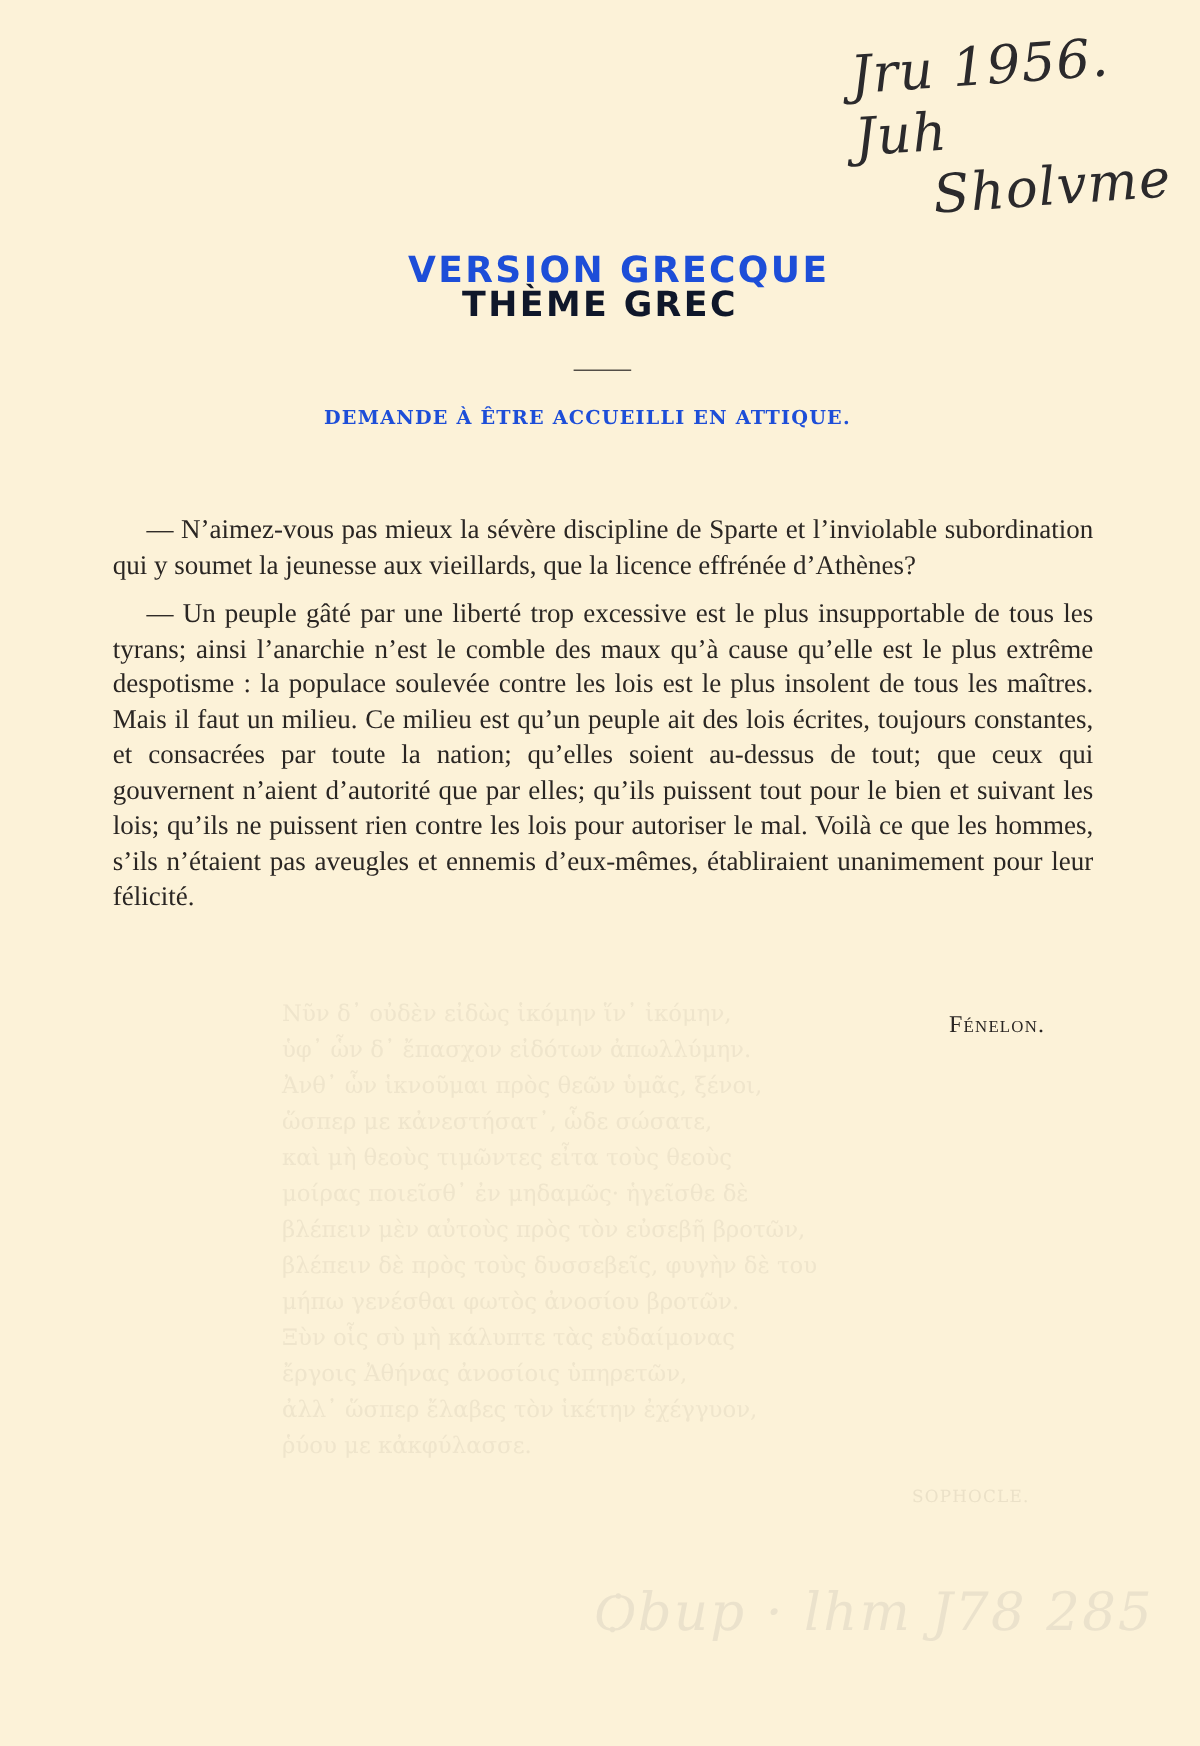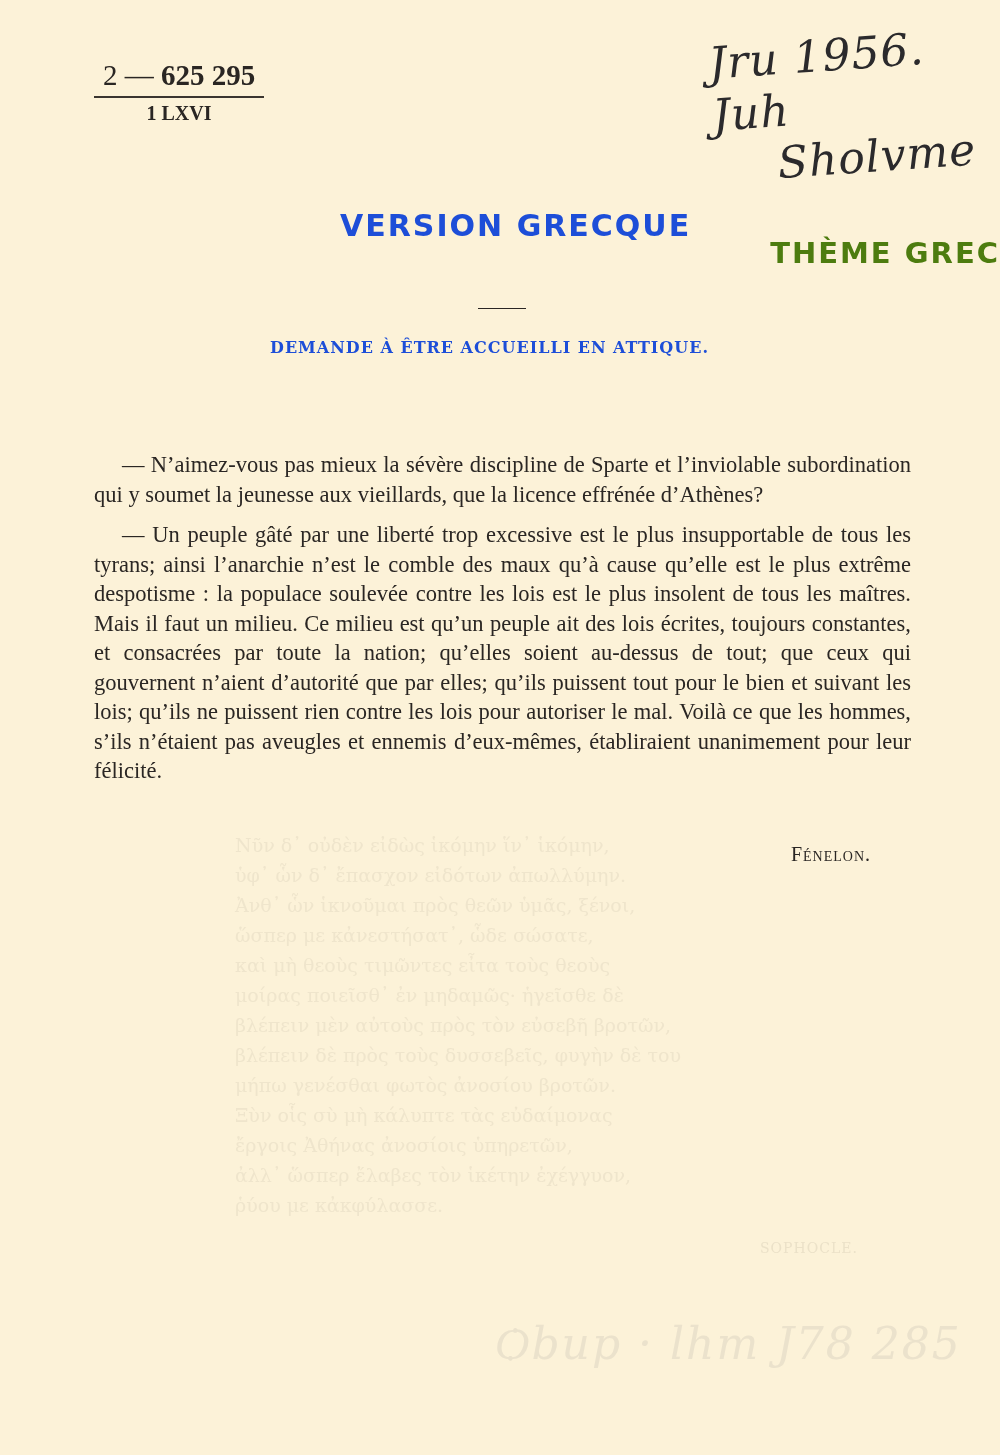--- a/index.html
+++ b/index.html
@@ -29,36 +29,36 @@
 
     .handwriting {
       position: absolute; left: 712px; top: 28px; width: 280px;
       font-family: "DejaVu Serif", serif; font-style: italic; color: #2b2a2c;
       font-size: 44px; line-height: 52px; transform: rotate(-4deg);
       letter-spacing: 1px;
     }
     .handwriting .l2 { padding-left: 62px; display: block; }
 
     .title {
-      position: absolute; left: 0; right: 0; top: 236px; text-align: right;
+      position: absolute; left: 0; right: 0; top: 236px; text-align: center;
       font-family: "DejaVu Sans", sans-serif; font-weight: bold; font-size: 29px;
-      letter-spacing: 2px; color: #4d7c0f;
+      letter-spacing: 2px; color: #0f172a;
     }
     .title-rule { position: absolute; left: 478px; top: 308px; width: 48px; border-top: 1.5px solid #2a2623; }
 
     .subtitle {
       position: absolute; left: 0; right: 0; top: 378px; text-align: center;
       font-family: "Liberation Serif", serif; font-size: 18px; letter-spacing: 1.5px;
       font-variant: small-caps; color: #2a2623;
     }
 
     .body {
       position: absolute; left: 94px; top: 426px; width: 817px;
       font-family: "Liberation Serif", serif; font-size: 22.5px; line-height: 29.5px;
-      text-align: justify; color: #2a2623; margin-top: 24px;
+      text-align: justify; color: #2a2623;
     }
     .body p { margin: 0 0 11px 0; text-indent: 28px; }
 
     .author {
       position: absolute; right: 129px; top: 843px;
       font-family: "Liberation Serif", serif; font-size: 20px; letter-spacing: 1px;
       font-variant: small-caps;
     }
 
     .footer-code {
@@ -84,25 +84,20 @@
     <div>βλέπειν δὲ πρὸς τοὺς δυσσεβεῖς, φυγὴν δὲ του</div>
     <div>μήπω γενέσθαι φωτὸς ἀνοσίου βροτῶν.</div>
     <div>Ξὺν οἷς σὺ μὴ κάλυπτε τὰς εὐδαίμονας</div>
     <div>ἔργοις Ἀθήνας ἀνοσίοις ὑπηρετῶν,</div>
     <div>ἀλλ᾽ ὥσπερ ἔλαβες τὸν ἱκέτην ἐχέγγυον,</div>
     <div>ῥύου με κἀκφύλασσε.</div>
   </div>
   <div class="ghost-author">SOPHOCLE.</div>
   <div class="ghost ghost-sig">Ѻbup · lhm  J78 285</div>
 
-  <div class="ref">
-    <div class="ref-top"><span>2</span> <span>—</span> <b>625 295</b></div>
-    <div class="ref-rule"></div>
-    <div class="ref-bottom">1 LXVI</div>
-  </div>
 
   <div class="handwriting">
     <span>Jru 1956. Juh</span>
     <span class="l2">Sholvme</span>
   </div>
 
   <div class="title">THÈME GREC</div>
   <div class="title-rule"></div>
 
 

